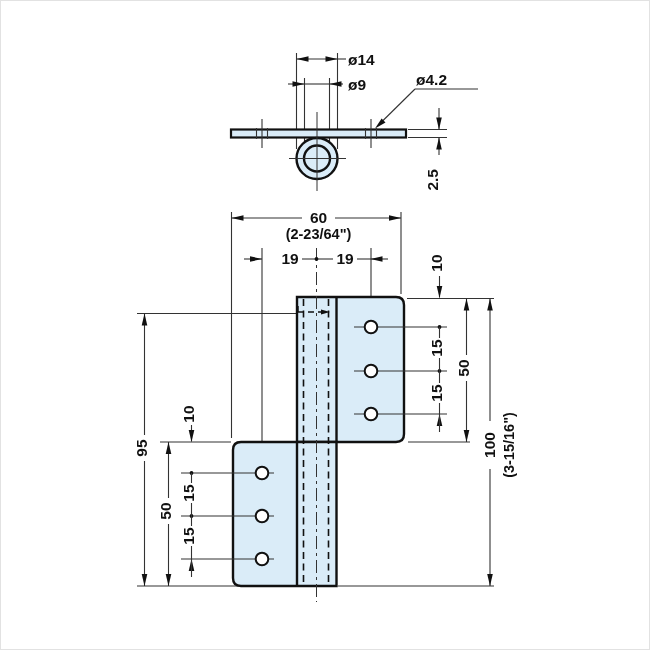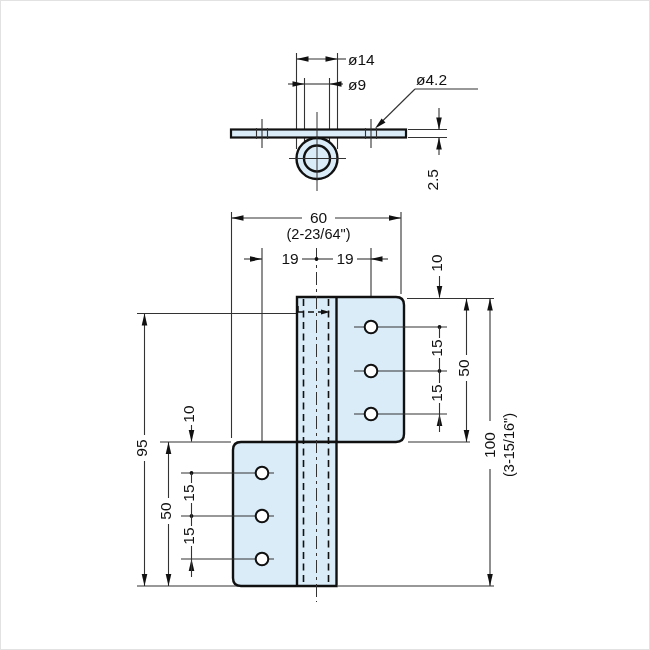--- a/index.html
+++ b/index.html
@@ -1,19 +1,20 @@
 <!DOCTYPE html>
 <html><head>
 <meta charset="utf-8">
 <style>
   html,body{margin:0;padding:0;background:#ffffff;}
   .page{
     width:650px;height:650px;position:relative;background:#ffffff;
     border:1px solid #e2e2e2;box-sizing:border-box;
     font-family:"Liberation Sans", sans-serif;
+    font-weight:bold;
   }
   svg{display:block}
   text{
     font-family:"Liberation Sans", sans-serif;
     fill:#111111;
   }
   .dim{font-size:15.5px;}
   .dim-small{font-size:14.5px;}
 </style>
 </head>

